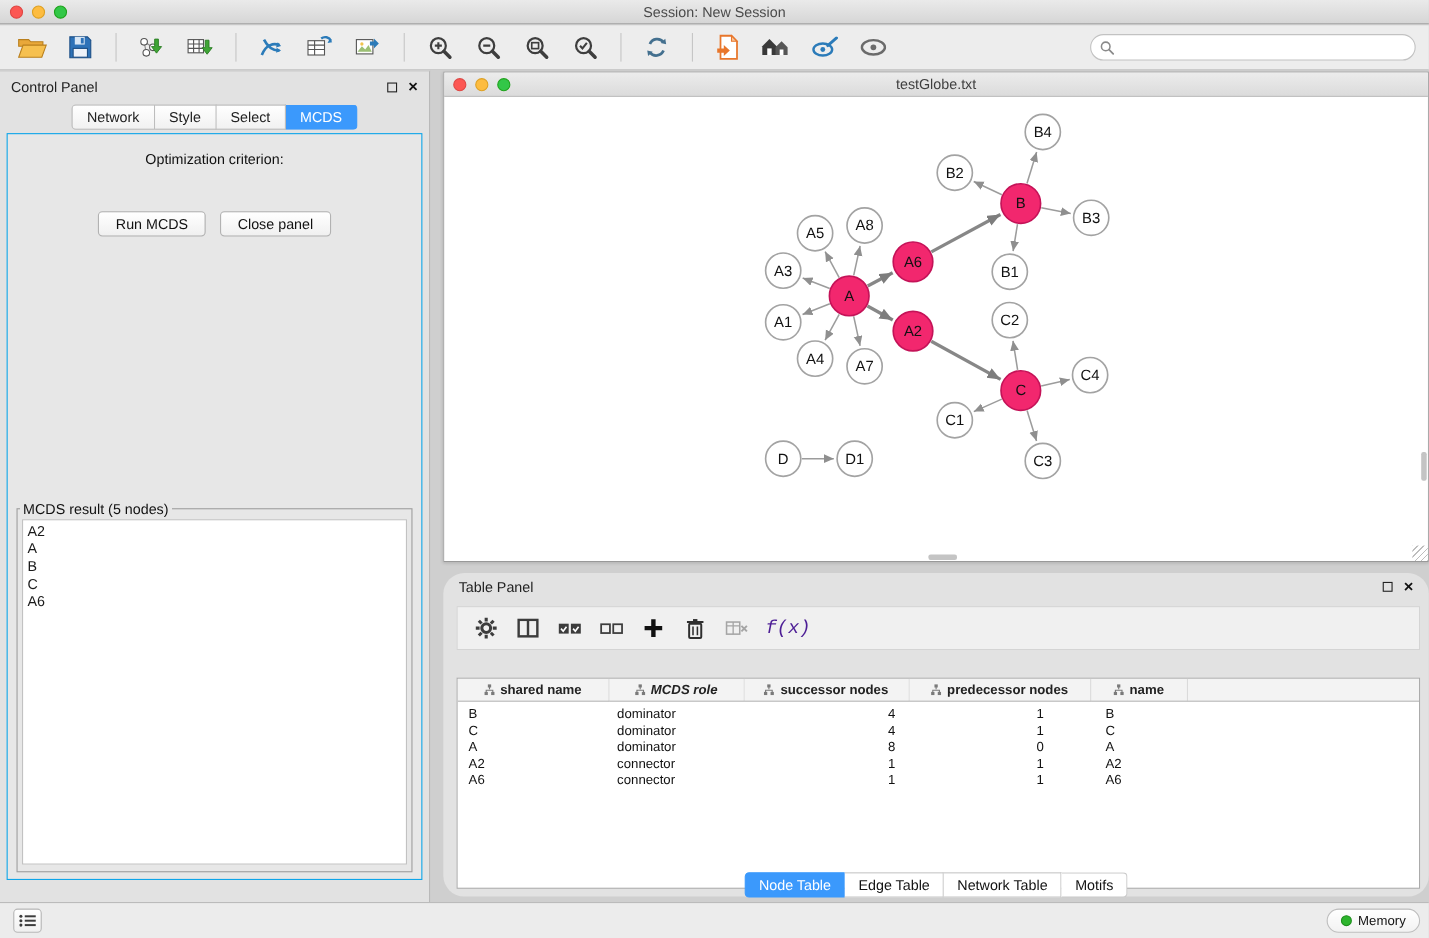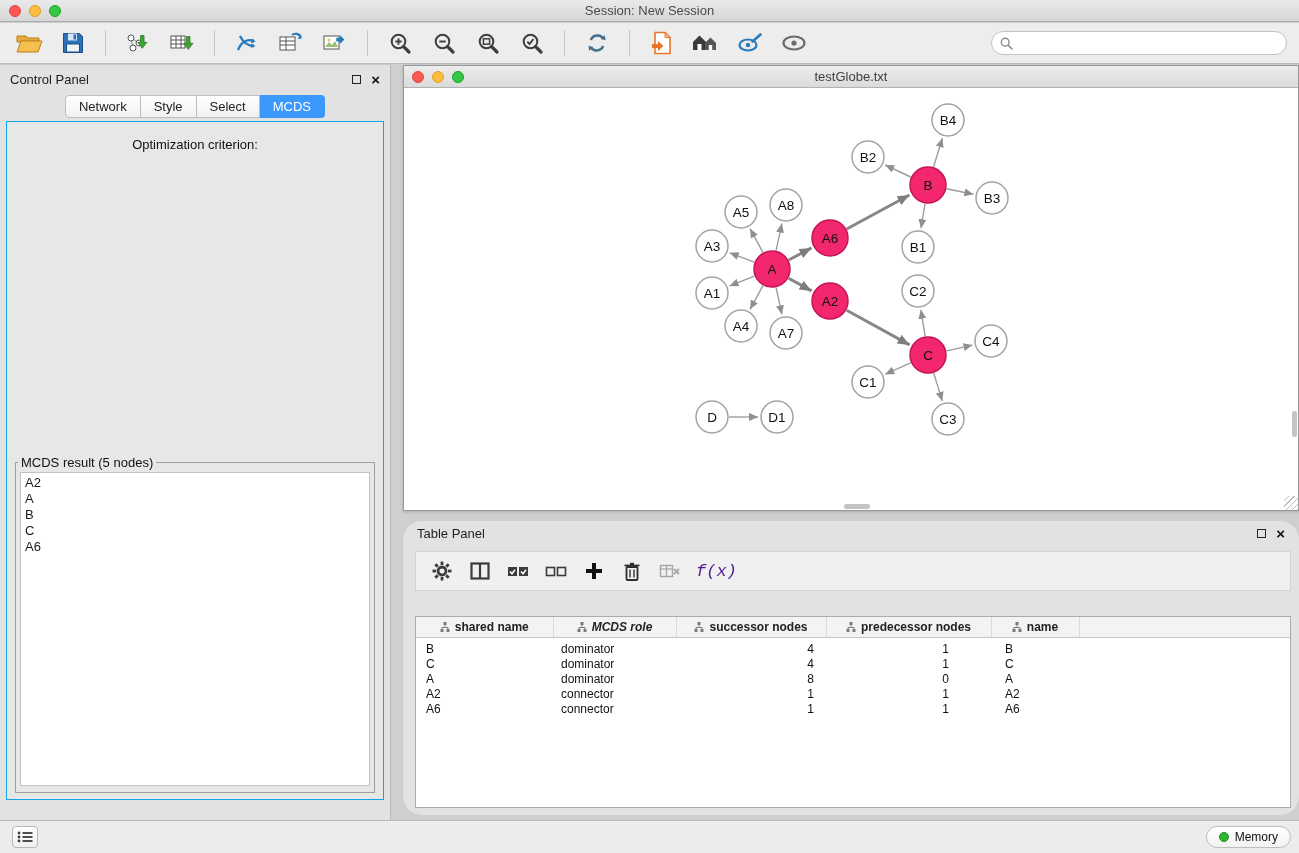--- a/index.html
+++ b/index.html
@@ -269,20 +269,24 @@
     </span>
   </div>
   <div class="cp-tabs">
       <button class="cp-tab">Network</button>
       <button class="cp-tab">Style</button>
       <button class="cp-tab">Select</button>
       <button class="cp-tab active">MCDS</button>
     </div>
   <div class="cp-content">
     <div class="opt-label">Optimization criterion:</div>
+    <div class="cp-buttons">
+      <button class="mac-btn">Run MCDS</button>
+      <button class="mac-btn">Close panel</button>
+    </div>
     <fieldset class="result-box">
       <legend>MCDS result (5 nodes)</legend>
       <div class="result-list">
           <div class="result-item">A2</div>
           <div class="result-item">A</div>
           <div class="result-item">B</div>
           <div class="result-item">C</div>
           <div class="result-item">A6</div>
         </div>
     </fieldset>
@@ -559,20 +563,26 @@
             <td class="c0">A6</td>
             <td class="c1">connector</td>
             <td class="c2">1</td>
             <td class="c3">1</td>
             <td class="c4">A6</td>
             <td></td>
           </tr>
         </tbody>
     </table>
   </div>
+  <div class="tp-tabs">
+      <button class="tp-tab active">Node Table</button>
+      <button class="tp-tab">Edge Table</button>
+      <button class="tp-tab">Network Table</button>
+      <button class="tp-tab">Motifs</button>
+    </div>
 </div>
 
 <div class="statusbar">
   <button class="status-list-btn">
     <svg width="16" height="12" viewBox="0 0 16 12">
       <g fill="#3c3c3c">
         <circle cx="2" cy="2" r="1.4"></circle>
           <rect x="5.5" y="1.1" width="10" height="1.8"></rect>
         <circle cx="2" cy="6" r="1.4"></circle>
           <rect x="5.5" y="5.1" width="10" height="1.8"></rect>

